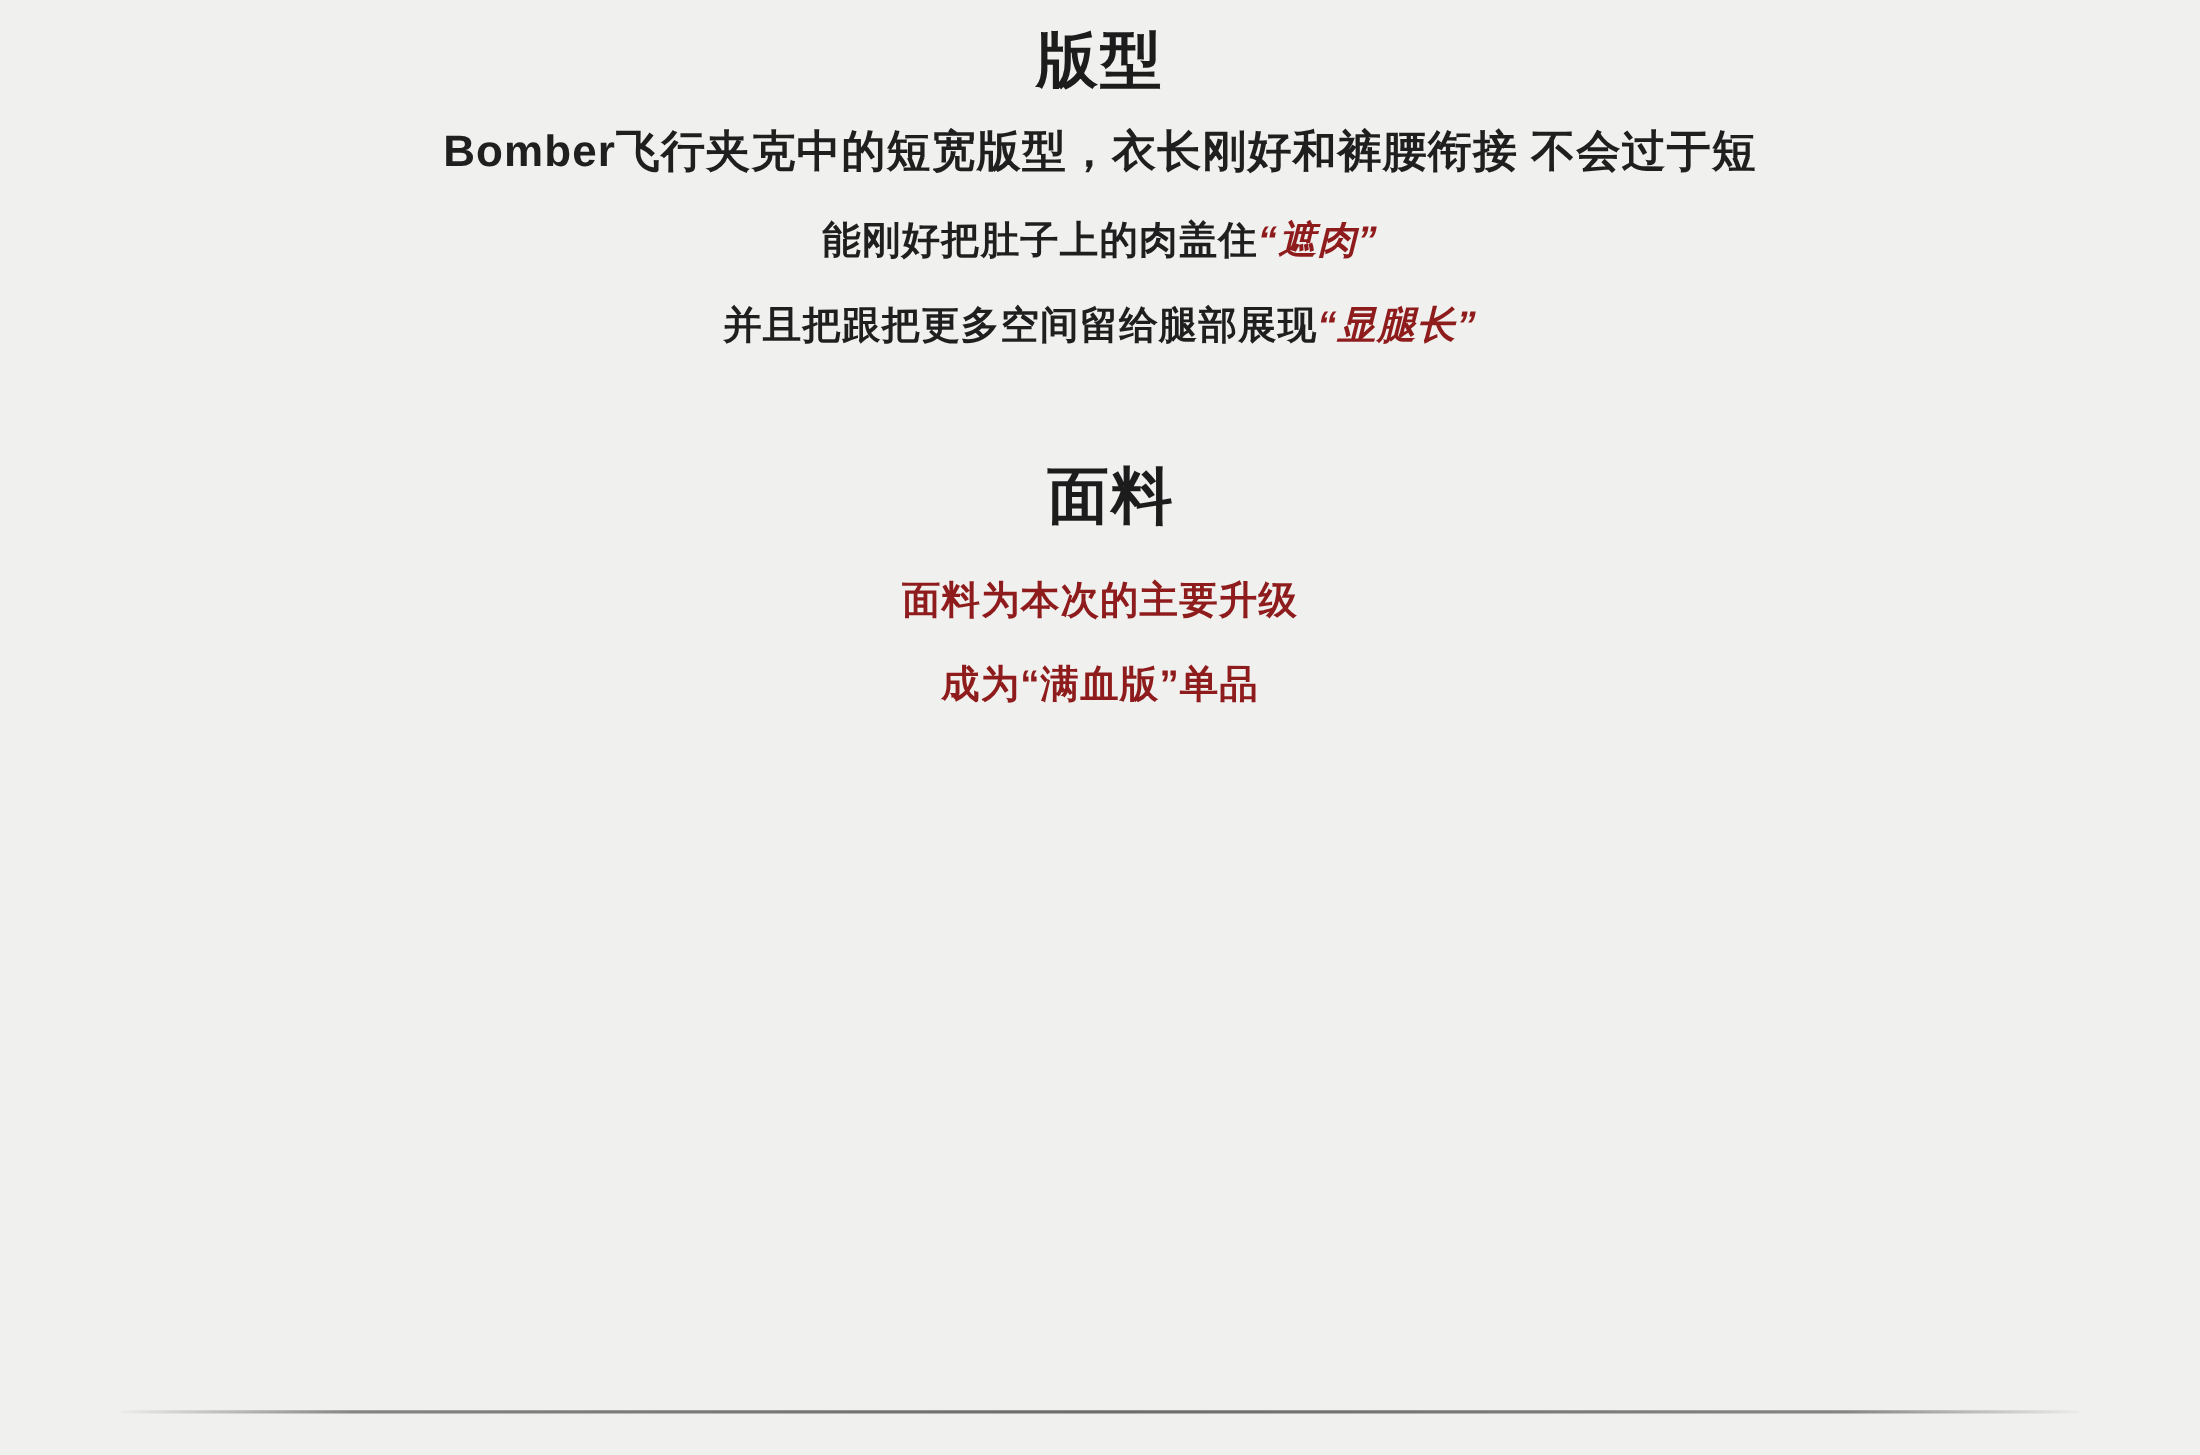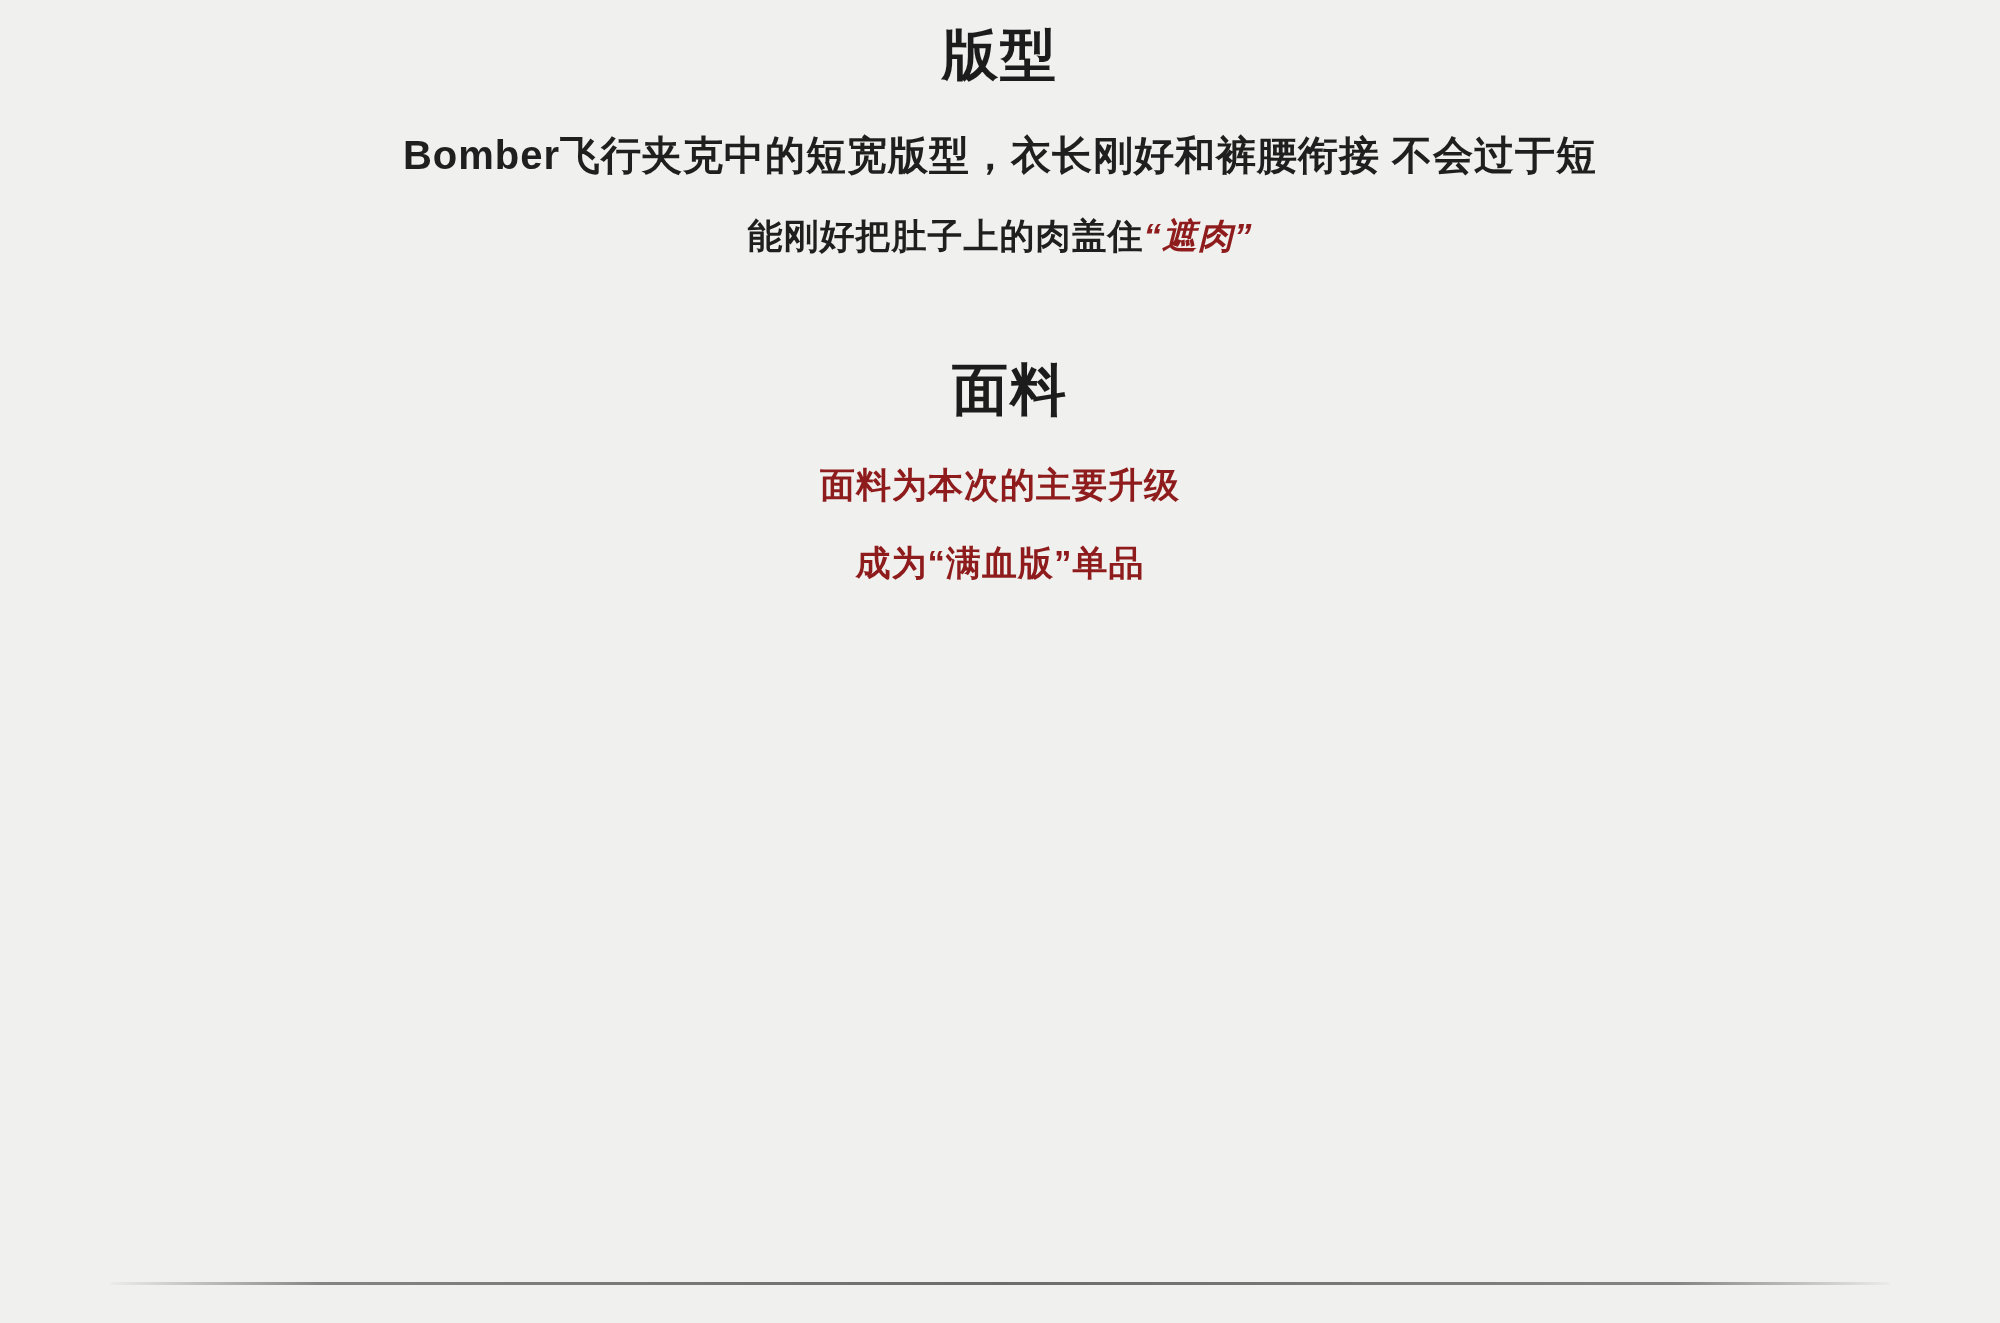--- a/index.html
+++ b/index.html
@@ -56,21 +56,21 @@
   .line.accent {
     color: #8f1c1c;
   }
   .line .accent-span {
     color: #8f1c1c;
     font-style: italic;
   }
   
   #section-fit .section-title {
     margin-top: 24px;
-    margin-bottom: 44px;
+    margin-bottom: 27px;
   }
   #section-fit .line { margin-bottom: 34px; }
   #section-fit .line:first-child { font-size: 40px; }
   #section-fabric .section-title {
     margin-top: 68px;
     margin-bottom: 42px;
     margin-left: 20px;
   }
   #section-fabric .line { margin-bottom: 34px; }
   .bottom-rule {
@@ -86,20 +86,21 @@
 </head>
 <body>
 
 <div class="page">
 
   <section class="section" id="section-fit">
     <h2 class="section-title">版型</h2>
     <div class="lines">
       <div class="line">Bomber飞行夹克中的短宽版型，衣长刚好和裤腰衔接 不会过于短</div>
       <div class="line"><span>能刚好把肚子上的肉盖住</span><span class="accent-span">“遮肉”</span></div>
+      <div class="line"><span>并且把跟把更多空间留给腿部展现</span><span class="accent-span">“显腿长”</span></div>
     </div>
   </section>
 
   <section class="section" id="section-fabric">
     <h2 class="section-title">面料</h2>
     <div class="lines">
       <div class="line accent">面料为本次的主要升级</div>
       <div class="line accent"><span>成为</span><span>“满血版”</span><span>单品</span></div>
     </div>
   </section>

